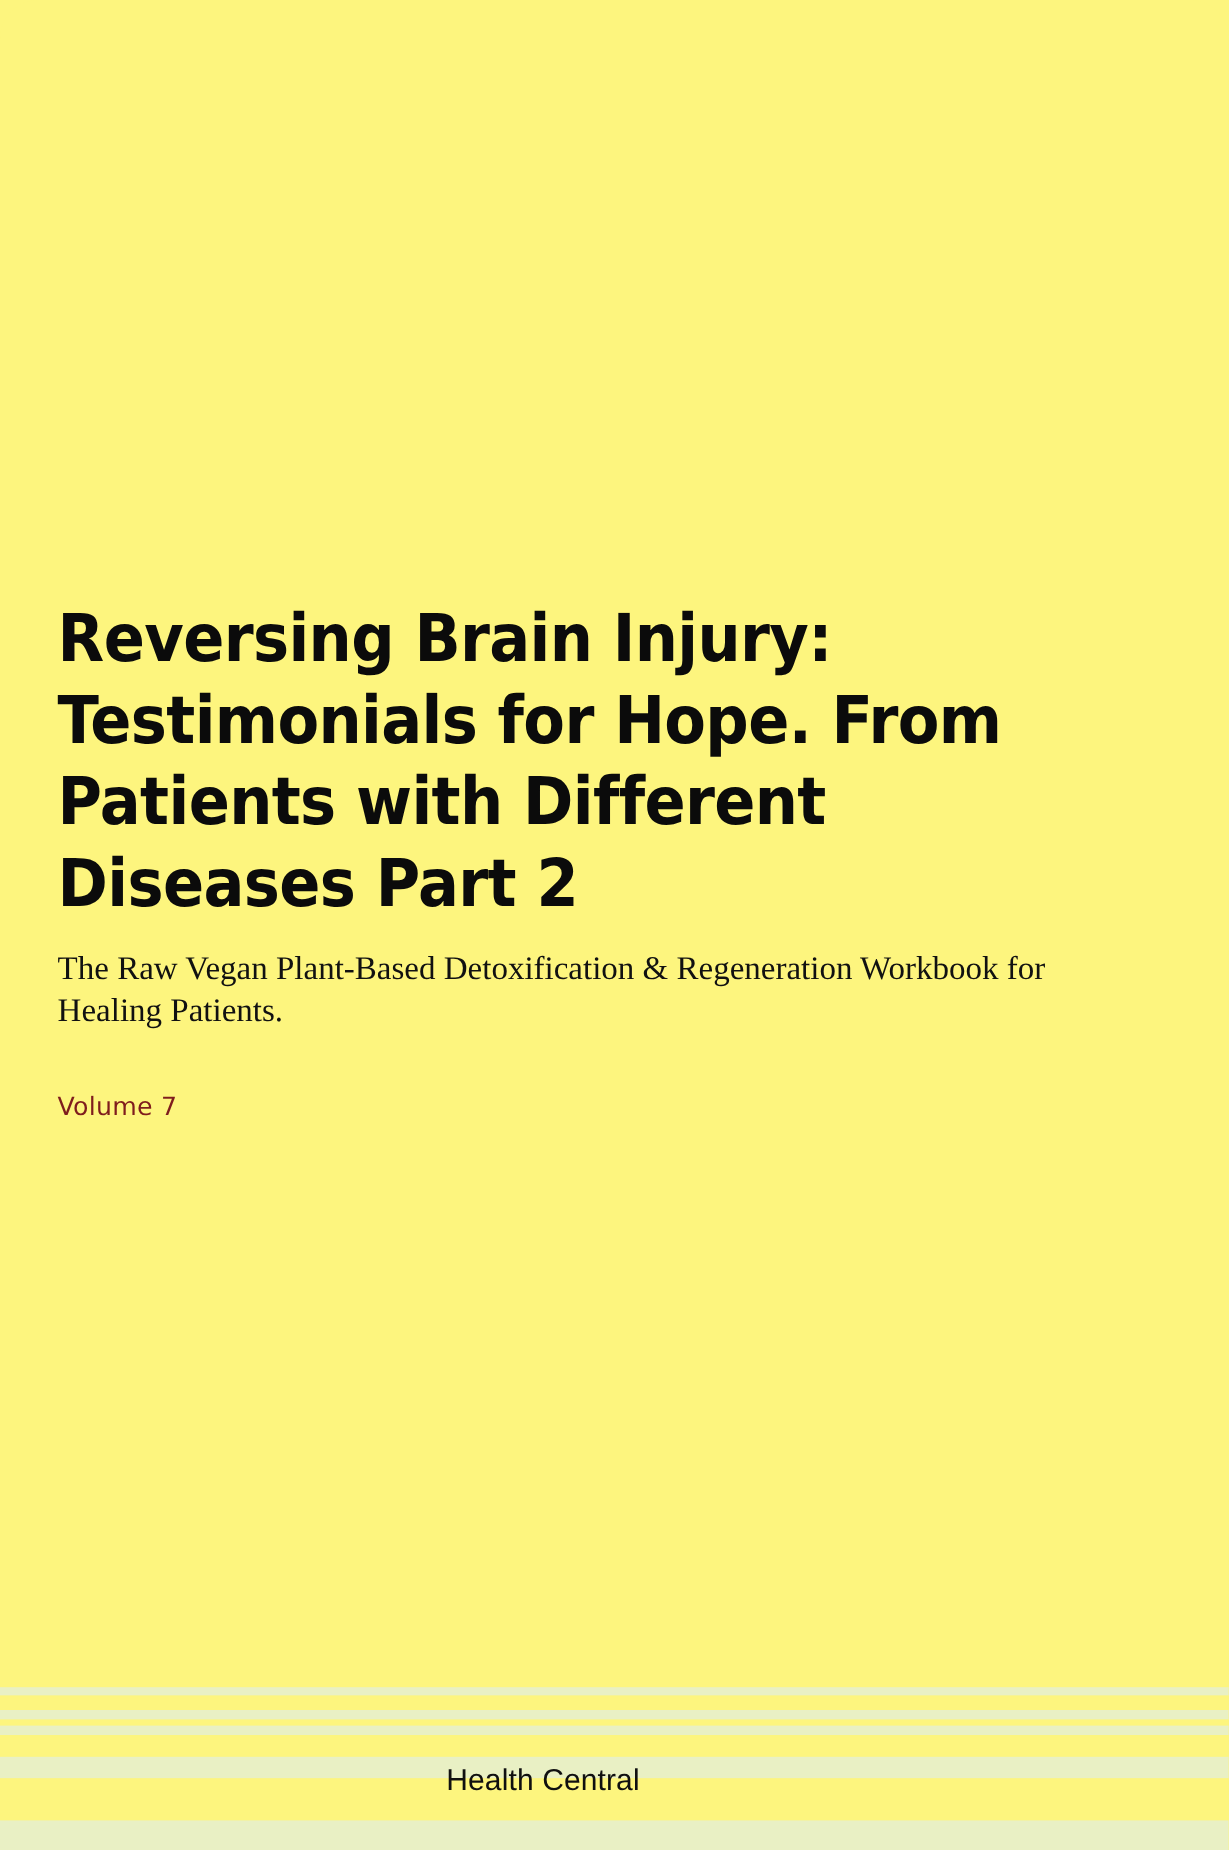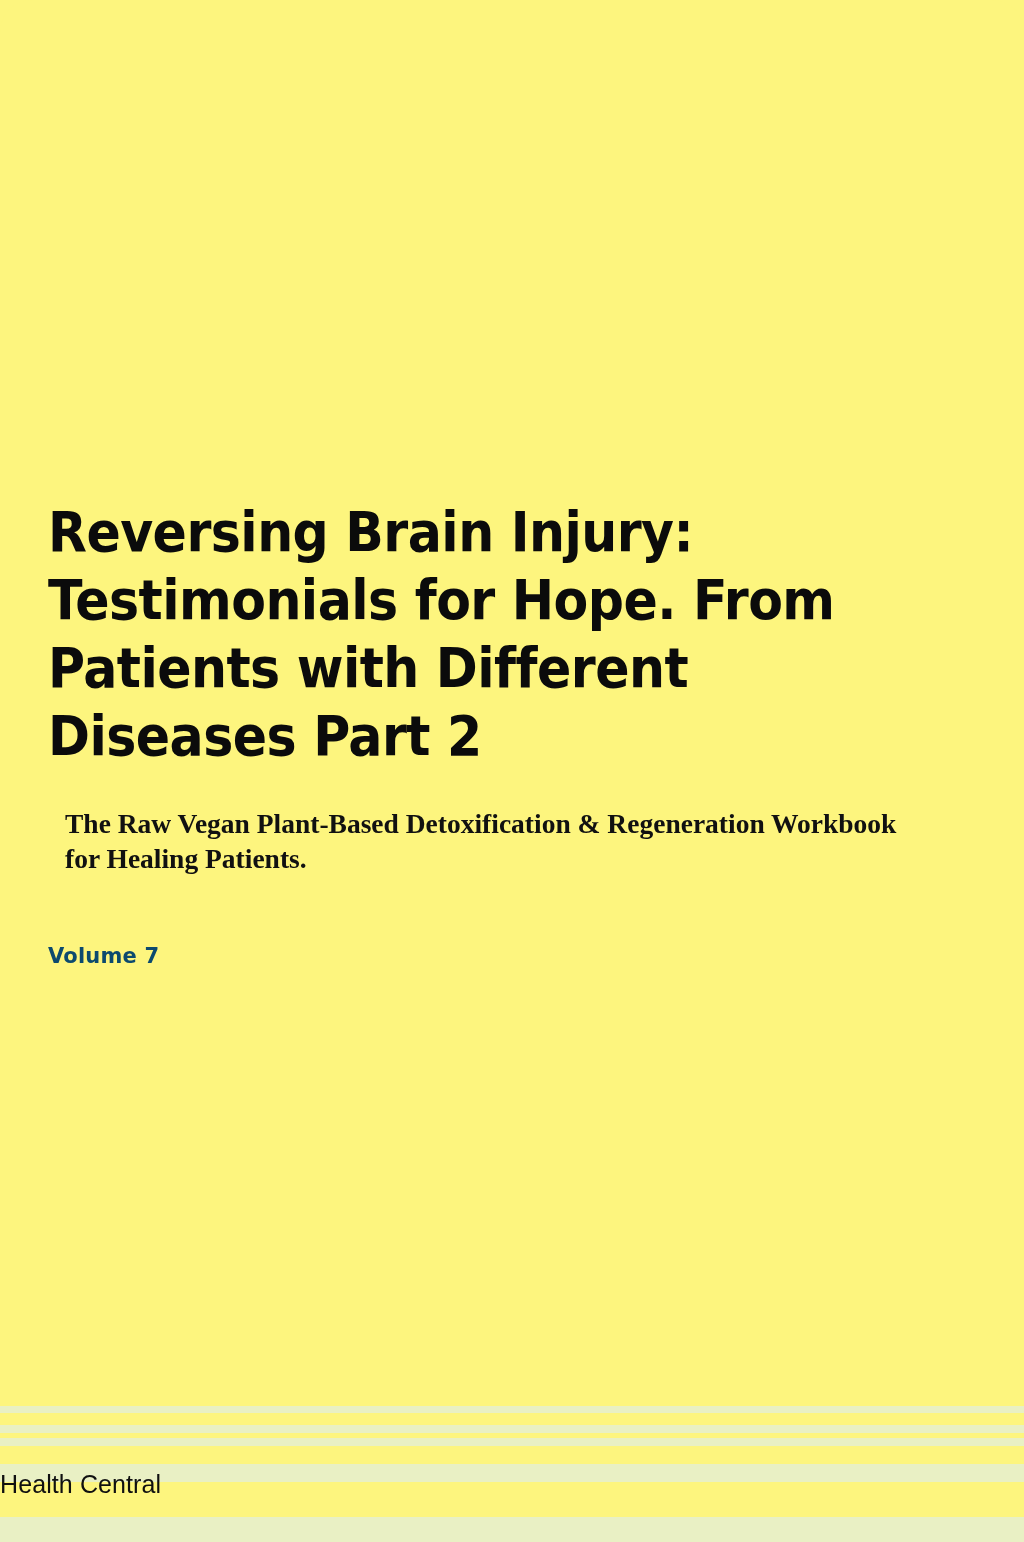--- a/index.html
+++ b/index.html
@@ -33,35 +33,35 @@
     line-height: 68px;
     letter-spacing: -0.6px;
     color: #0b0b0b;
     margin: 0;
     transform: scaleX(0.92);
     transform-origin: left top;
     white-space: normal;
   }
   .book-subtitle {
     font-family: "Liberation Serif", serif;
-    font-weight: bold;
+    font-weight: normal;
     font-size: 27.5px;
     line-height: 35px;
     color: #111111;
-    margin: 17px;
+    margin: 0;
     padding-top: 19px;
     max-width: 870px;
   }
   .volume-label {
     font-family: "DejaVu Sans", sans-serif;
-    font-weight: bold;
+    font-weight: normal;
     font-size: 21px;
     line-height: 26px;
     letter-spacing: 0.2px;
-    color: #0c4a6e;
+    color: #7f1d1d;
     margin: 0;
     padding-top: 50px;
   }
   .stripe-band {
     position: absolute;
     left: 0;
     right: 0;
     bottom: 0;
     height: 162px;
   }
@@ -71,21 +71,21 @@
     width: 100%;
   }
   .publisher-row {
     position: absolute;
     left: 0;
     width: 100%;
     top: 1466px;
     height: 36px;
     display: flex;
     align-items: center;
-    justify-content: flex-start;
+    justify-content: center;
     padding-right: 119px;
     box-sizing: border-box;
   }
   .publisher-name {
     font-family: "Liberation Sans", sans-serif;
     font-size: 25px;
     line-height: 30px;
     color: #101010;
     letter-spacing: 0.1px;
   }

